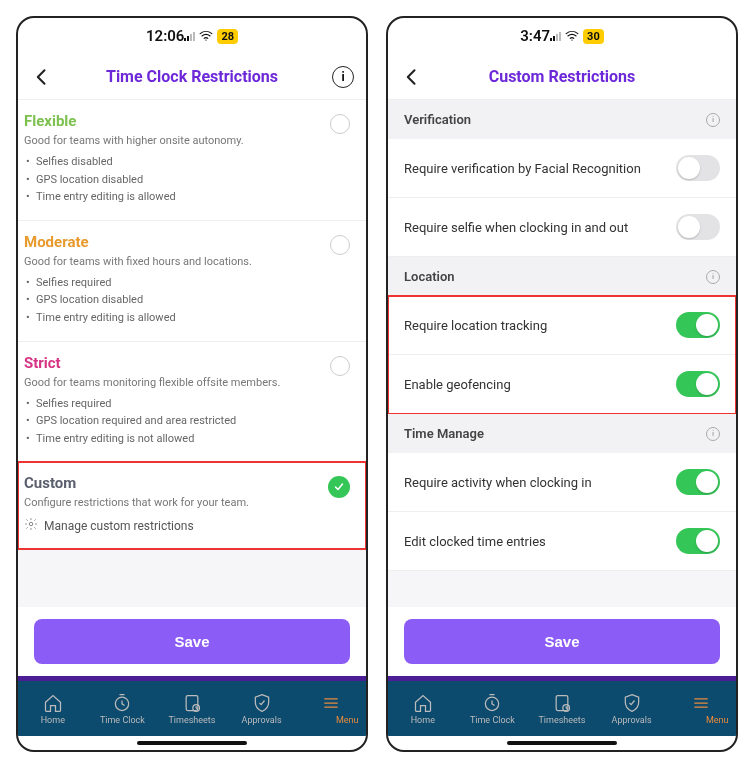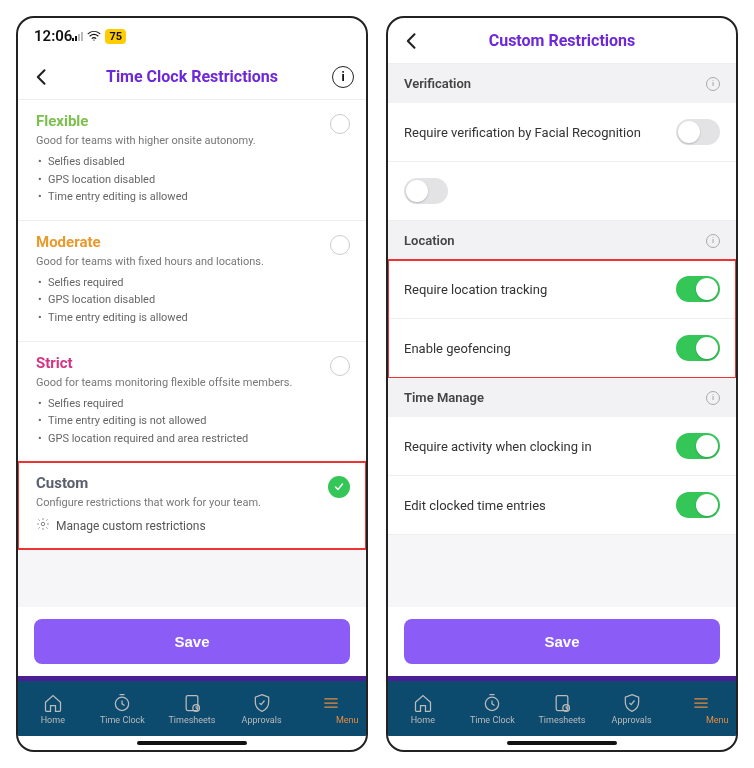--- a/index.html
+++ b/index.html
@@ -20,21 +20,21 @@
     display: flex;
     flex-direction: column;
     overflow: hidden;
     position: relative;
   }
   
   .statusbar {
     height: 36px;
     display: flex;
     align-items: center;
-    justify-content: flex-start;
+    justify-content: center;
     padding: 0 16px;
     font-size: 15px;
     font-weight: 600;
     color: #111;
   }
   .status-right { display:flex; align-items:center; gap:4px; font-size:12px;}
   .bars { display:flex; align-items:flex-end; gap:1px; height:10px;}
   .bars span { width:2px; background:#111; display:block;}
   .bars span:nth-child(1){height:3px;}
   .bars span:nth-child(2){height:5px;}
@@ -64,21 +64,21 @@
   .navhdr .info {
     position:absolute; right:12px; top:50%; transform:translateY(-50%);
     width:22px; height:22px; border:1.5px solid #222; border-radius:50%;
     display:flex; align-items:center; justify-content:center; font-size:12px; font-weight:700;
   }
   .navhdr h1 { font-size:16px; font-weight:700; color:#6d28d9;}
   .content { flex:1; overflow:auto; background:#f6f6f8; }
   
   .opt {
     background:#fff;
-    padding:12px 18px 14px;
+    padding:12px 6px 14px;
     border-bottom:1px solid #eee;
     position:relative;
   }
   .opt-title { font-size:15px; font-weight:700; margin-bottom:4px;}
   .flexible .opt-title{ color:#7cc04e;}
   .moderate .opt-title{ color:#e89a2d;}
   .strict .opt-title{ color:#d63384;}
   .custom .opt-title{ color:#5a5f6e;}
   .opt-desc { font-size:11px; color:#777; margin-bottom:6px;}
   .opt ul { list-style:none; padding-left:2px;}
@@ -153,21 +153,21 @@
           <span></span>
           <span></span>
         </div>
       <div class="wifi">
         <svg viewBox="0 0 24 24">
             <path d="M2 8c6-5 14-5 20 0M5 12c4-3 10-3 14 0M9 16c2-1.5 4-1.5 6 0" stroke="#111" stroke-width="2" fill="none" stroke-linecap="round"></path>
             <circle cx="12" cy="19" r="1.2" fill="#111"></circle>
           </svg>
       </div>
       <div class="batt">
-          <span>75</span>
+          <span>28</span>
         </div>
     </div>
   </div>
 
   <div class="navhdr">
     <div class="back">
       <svg viewBox="0 0 24 24" width="20" height="20">
           <path d="M15 4l-8 8 8 8" stroke="#222" stroke-width="2.5" fill="none" stroke-linecap="round" stroke-linejoin="round"></path>
         </svg>
     </div>
@@ -197,22 +197,22 @@
         <li>Time entry editing is allowed</li>
       </ul>
     </div>
 
     <div class="opt strict">
       <div class="opt-title">Strict</div>
       <div class="radio"></div>
       <div class="opt-desc">Good for teams monitoring flexible offsite members.</div>
       <ul>
         <li>Selfies required</li>
+        <li>GPS location required and area restricted</li>
         <li>Time entry editing is not allowed</li>
-        <li>GPS location required and area restricted</li>
       </ul>
     </div>
 
     <div class="opt custom hl-red">
       <div class="opt-title">Custom</div>
       <div class="check">
         <svg viewBox="0 0 24 24">
             <path d="M5 12l5 5 9-11" stroke="#fff" stroke-width="3" fill="none" stroke-linecap="round" stroke-linejoin="round"></path>
           </svg>
       </div>
@@ -270,20 +270,40 @@
         </svg>
       <span>Menu</span>
     </div>
   </div>
   <div class="homebar">
       <div></div>
     </div>
 </div>
 
 <div class="phone">
+  <div class="statusbar">
+    <span>3:47</span>
+    <div class="status-right">
+      <div class="bars">
+          <span></span>
+          <span></span>
+          <span></span>
+          <span></span>
+        </div>
+      <div class="wifi">
+        <svg viewBox="0 0 24 24">
+            <path d="M2 8c6-5 14-5 20 0M5 12c4-3 10-3 14 0M9 16c2-1.5 4-1.5 6 0" stroke="#111" stroke-width="2" fill="none" stroke-linecap="round"></path>
+            <circle cx="12" cy="19" r="1.2" fill="#111"></circle>
+          </svg>
+      </div>
+      <div class="batt">
+          <span>30</span>
+        </div>
+    </div>
+  </div>
 
   <div class="navhdr">
     <div class="back">
       <svg viewBox="0 0 24 24" width="20" height="20">
           <path d="M15 4l-8 8 8 8" stroke="#222" stroke-width="2.5" fill="none" stroke-linecap="round" stroke-linejoin="round"></path>
         </svg>
     </div>
     <h1>Custom Restrictions</h1>
   </div>
 
@@ -292,20 +312,21 @@
       <span>Verification</span>
       <span class="sinfo">i</span>
     </div>
     <div class="row">
       <span>Require verification by Facial Recognition</span>
       <div class="toggle">
           <div class="knob"></div>
         </div>
     </div>
     <div class="row">
+      <span>Require selfie when clocking in and out</span>
       <div class="toggle">
           <div class="knob"></div>
         </div>
     </div>
 
     <div class="section-hdr">
       <span>Location</span>
       <span class="sinfo">i</span>
     </div>
     <div class="hl-group">

